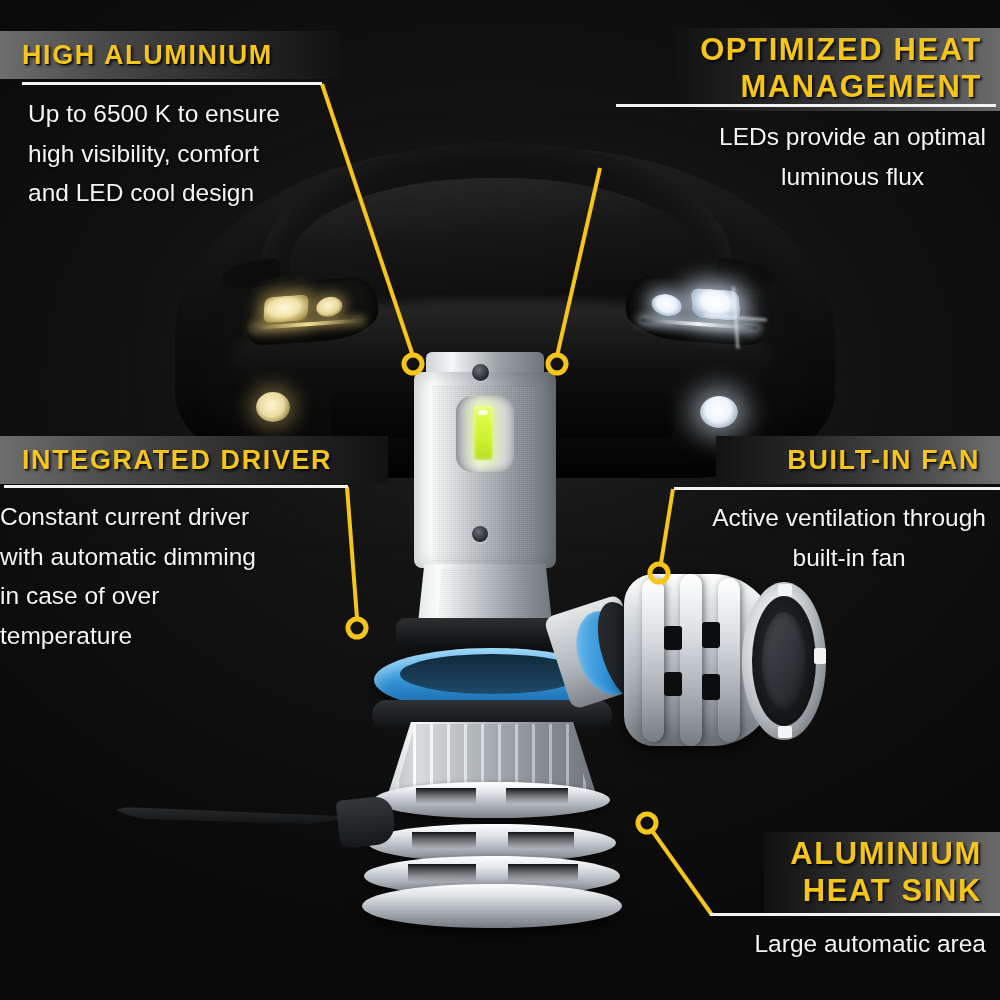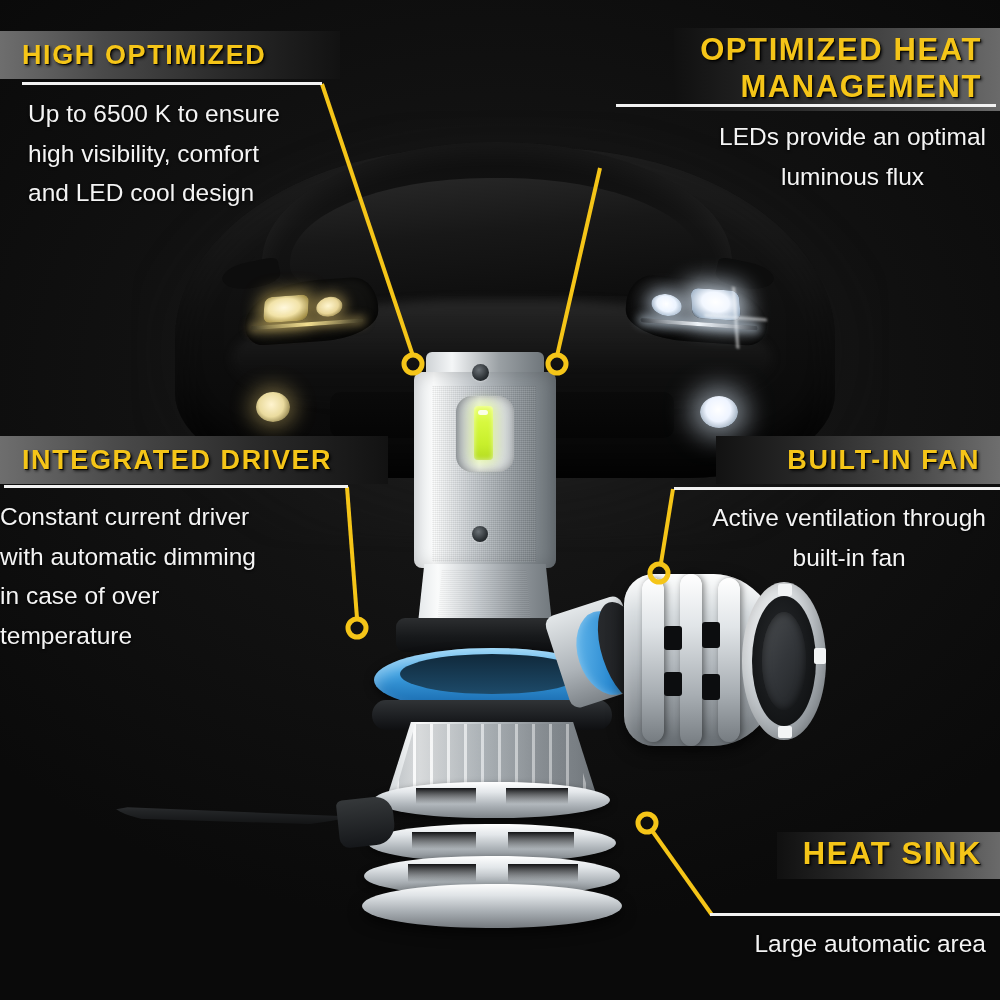--- a/index.html
+++ b/index.html
@@ -298,21 +298,21 @@
     <circle cx="357" cy="628" r="9" fill="none" stroke="#f5c518" stroke-width="5"></circle>
 
     <polyline points="673,489 661,563" fill="none" stroke="#f5c518" stroke-width="4"></polyline>
     <circle cx="659" cy="573" r="9" fill="none" stroke="#f5c518" stroke-width="5"></circle>
 
     <polyline points="653,832 712,915" fill="none" stroke="#f5c518" stroke-width="4"></polyline>
     <circle cx="647" cy="823" r="9" fill="none" stroke="#f5c518" stroke-width="5"></circle>
   </svg>
 
   <div class="banner l" style="left:0;top:31px;width:318px;">
-    <span class="ttl">HIGH OPTIMIZED</span>
+    <span class="ttl">HIGH ALUMINIUM</span>
   </div>
   <div class="uline" style="left:22px;top:82px;width:300px;"></div>
   <div class="body-txt" style="left:28px;top:94px;">
     <div>Up to 6500 K to ensure</div>
     <div>high visibility, comfort</div>
     <div>and LED cool design</div>
   </div>
 
   <div class="banner2" style="right:0;top:28px;">
     <span class="ttl">OPTIMIZED HEAT</span>
@@ -338,20 +338,21 @@
   <div class="banner r" style="right:0;top:436px;width:264px;">
     <span class="ttl">BUILT-IN FAN</span>
   </div>
   <div class="uline" style="right:0;top:487px;width:326px;"></div>
   <div class="body-txt right" style="right:14px;top:498px;">
     <div>Active ventilation through</div>
     <div>built-in fan</div>
   </div>
 
   <div class="banner2" style="right:0;top:832px;">
+    <span class="ttl">ALUMINIUM</span>
     <span class="ttl">HEAT SINK</span>
   </div>
   <div class="uline" style="right:0;top:913px;width:290px;"></div>
   <div class="body-txt" style="right:14px;top:924px;text-align:right;">
     <div>Large automatic area</div>
   </div>
 
 </div>
 
 </body></html>

